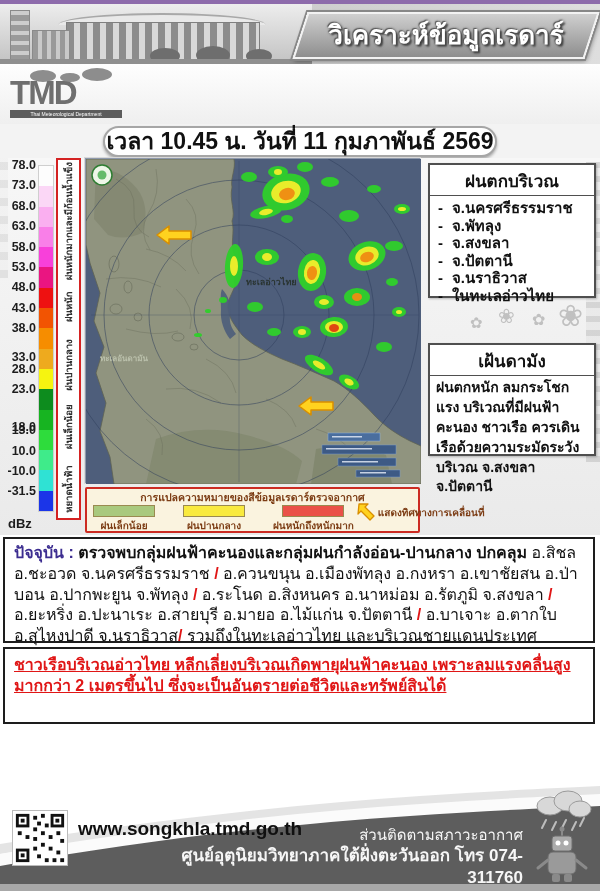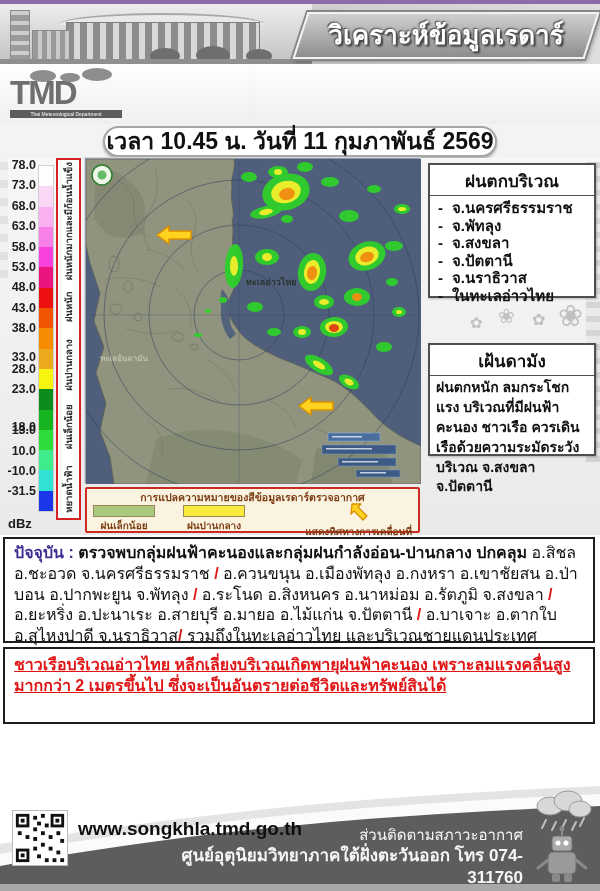--- a/index.html
+++ b/index.html
@@ -70,21 +70,21 @@
   .map-wrap{left:85px;top:158px;width:335px;height:325px;border:1px solid #8e99ac;box-shadow:0 0 0 1px #d8d8d8;}
   .map-wrap svg{display:block;}
 
   
   .legend{left:85px;top:487px;width:335px;height:46px;background:#faf3df;border:2px solid #cc2b22;border-radius:2px;padding:2px 6px;}
   .lg-title{text-align:center;font-size:10.5px;font-weight:bold;color:#7c3c14;line-height:12px;}
   .lg-row{display:flex;align-items:flex-start;justify-content:space-between;margin-top:2px;}
   .lg-col{display:flex;flex-direction:column;align-items:center;}
   .lg-swatch{width:62px;height:12px;border:1px solid #9a8a50;}
   .lg-label{font-size:10px;font-weight:bold;color:#7c3c14;margin-top:1px;white-space:nowrap;}
-  .lg-arrowcol{display:flex;flex-direction:column;align-items:center;margin-top:-4px;}
+  .lg-arrowcol{display:flex;flex-direction:row;align-items:center;margin-top:-4px;}
 
   
   .panel{background:#fff;border:2px solid #4f4f4f;box-shadow:1px 1px 2px rgba(0,0,0,.25);}
   .panel-rain{left:428px;top:163px;width:168px;height:135px;}
   .panel-title{text-align:center;font-size:17px;font-weight:bold;color:#111;padding:2px 0 1px;border-bottom:1.5px solid #4f4f4f;}
   .rain-list{padding:3px 5px 0 8px;}
   .rain-row{display:flex;font-size:15px;font-weight:bold;color:#111;line-height:17.5px;}
   .rain-row .dash{width:14px;flex:0 0 14px;}
   .panel-watch{left:428px;top:343px;width:168px;height:113px;}
   .watch-body{padding:2px 6px;font-size:14px;font-weight:bold;color:#111;line-height:1.42;}
@@ -341,20 +341,24 @@
     <div class="lg-row">
       <div class="lg-items" style="display:flex;gap:28px;">
           <div class="lg-col">
             <div class="lg-swatch" style="background: rgb(169, 201, 126);"></div>
             <div class="lg-label">ฝนเล็กน้อย</div>
           </div>
           <div class="lg-col">
             <div class="lg-swatch" style="background: rgb(249, 234, 63);"></div>
             <div class="lg-label">ฝนปานกลาง</div>
           </div>
+          <div class="lg-col">
+            <div class="lg-swatch" style="background: rgb(234, 81, 72);"></div>
+            <div class="lg-label">ฝนหนักถึงหนักมาก</div>
+          </div>
         </div>
       <div class="lg-arrowcol">
         <svg width="24" height="22" viewBox="0 0 22 22">
           <polygon points="4,3 13,3 10,6 19,15 15,19 6,10 3,13" fill="#ffd21f" stroke="#d98e00" stroke-width="1.3" stroke-linejoin="round"></polygon>
         </svg>
         <div class="lg-label">แสดงทิศทางการเคลื่อนที่</div>
       </div>
     </div>
   </div>
 

